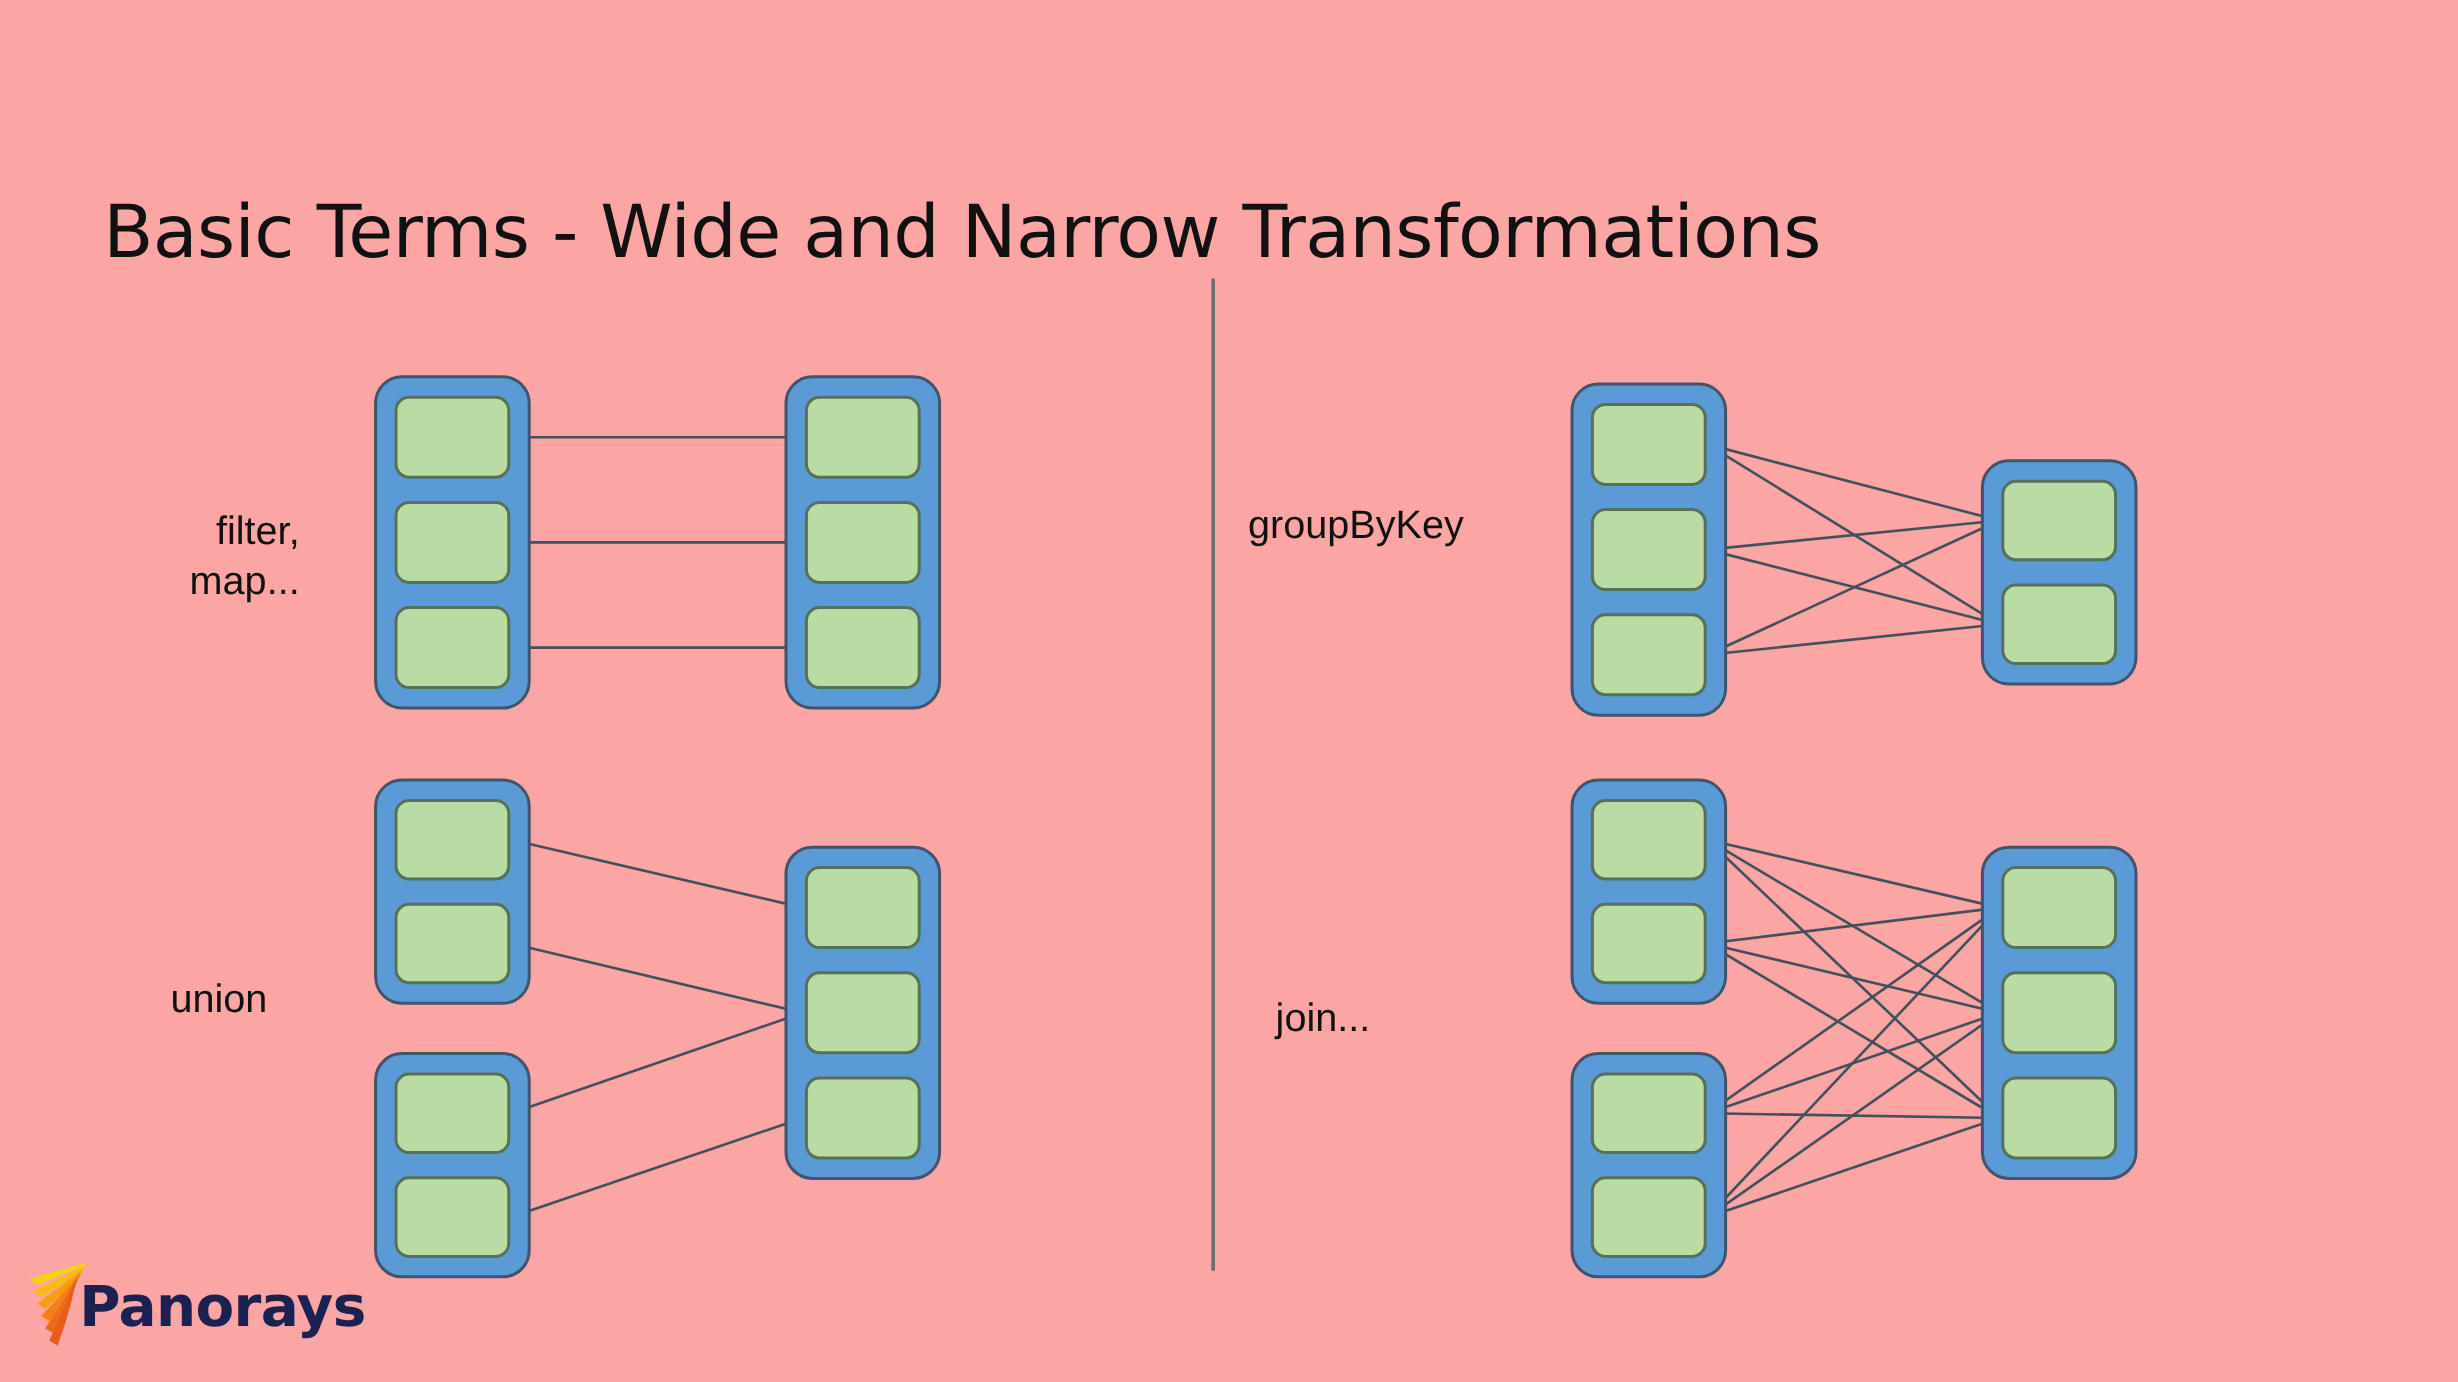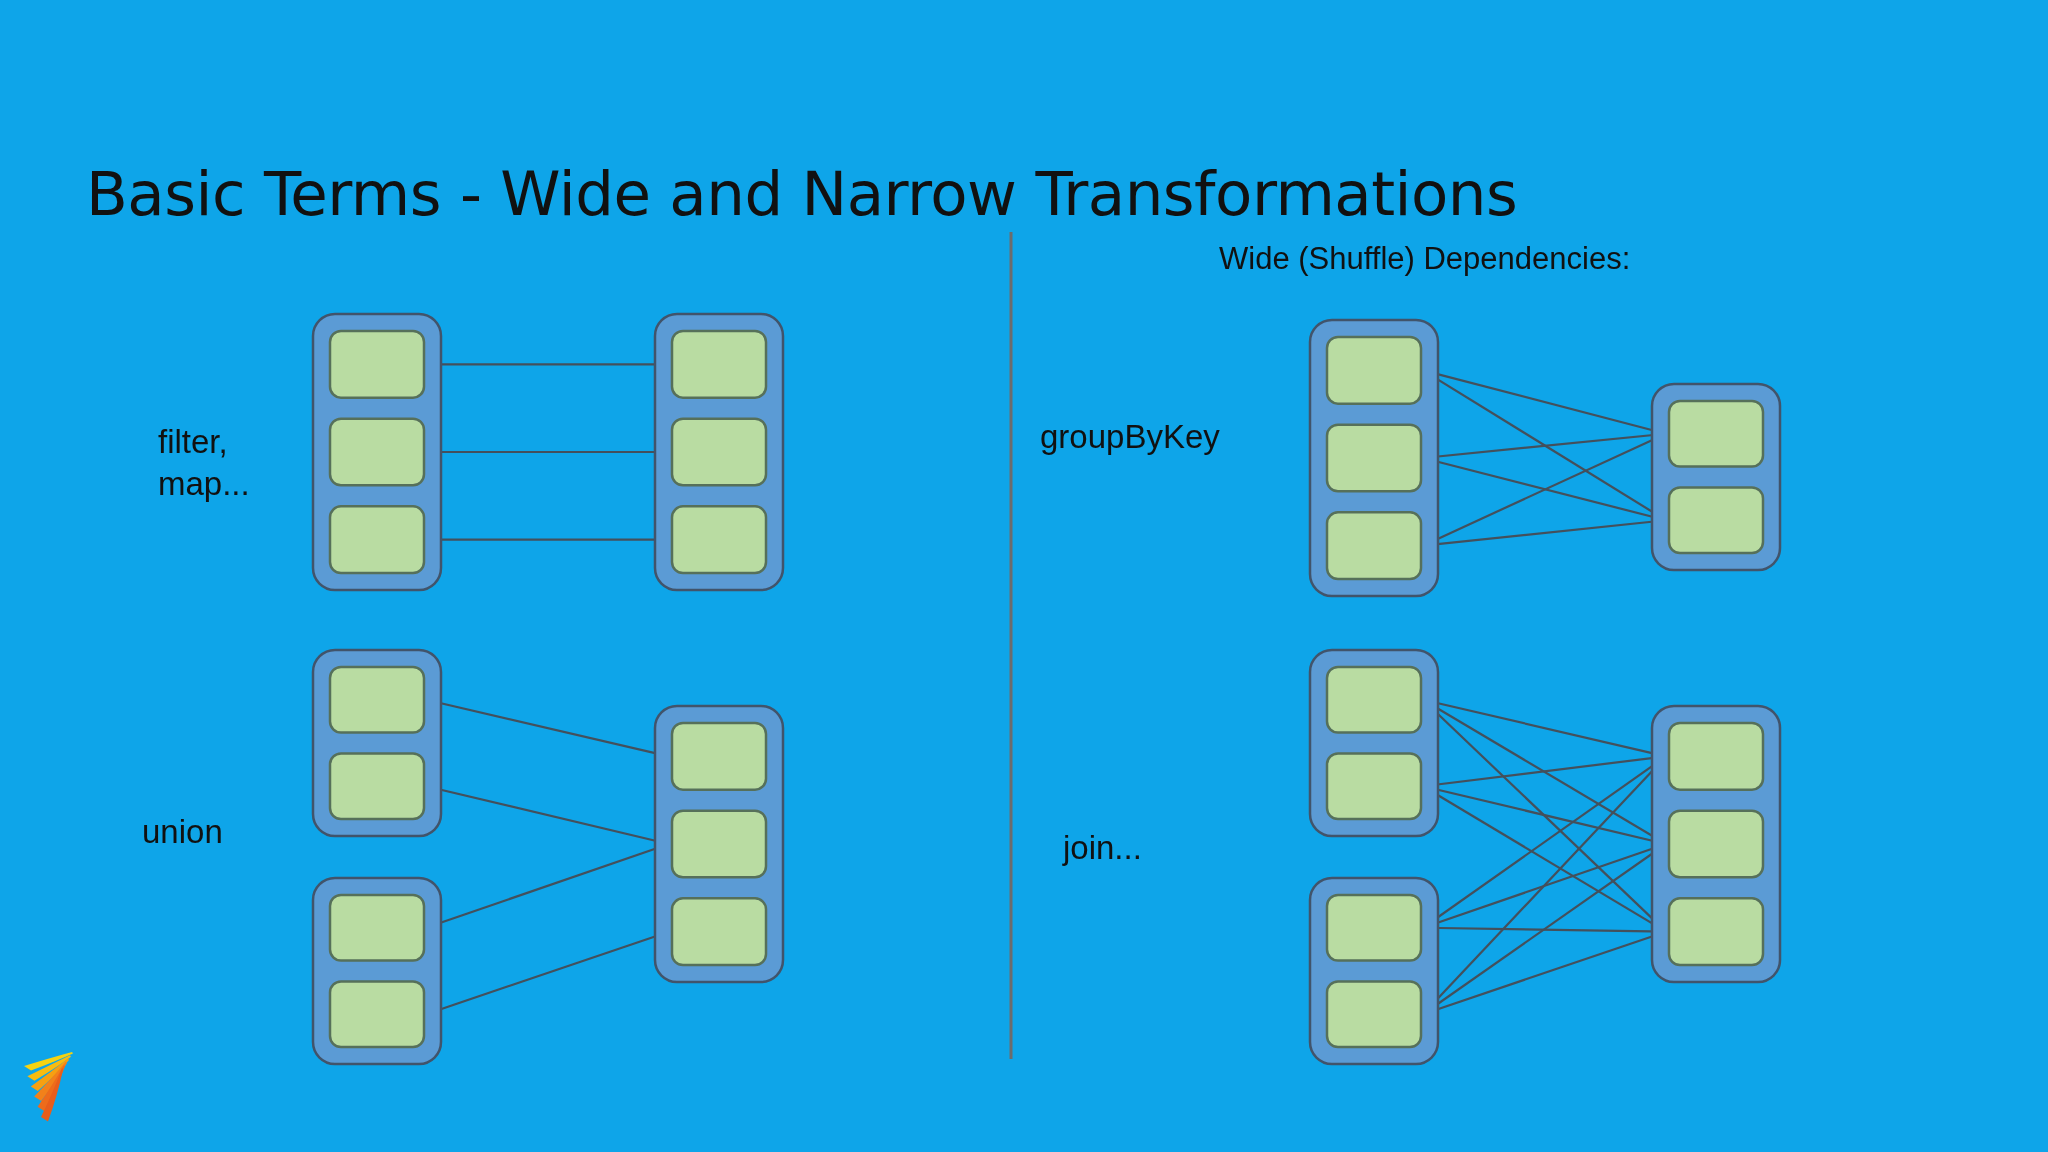--- a/index.html
+++ b/index.html
@@ -10,21 +10,22 @@
   body {
     width: 2048px;
     height: 1152px;
     overflow: hidden;
     font-family: "Liberation Sans", sans-serif;
     position: relative;
   }
   #slide {
     position: absolute;
     inset: 0;
-    background: #0ea5e9;
+    background: #fca5a5;
+    text-align: right;
   }
   #page-title {
     position: absolute;
     left: 86px;
     top: 117px;
     font-size: 61px;
     font-weight: 400;
     color: #111111;
     letter-spacing: -0.5px;
     white-space: nowrap;
@@ -79,21 +80,20 @@
   }
 </style>
 </head>
 <body>
 
 <div id="slide">
 
   <h1 id="page-title">Basic Terms - Wide and Narrow Transformations</h1>
 
 
-  <div class="section-heading" id="heading-wide">Wide (Shuffle) Dependencies:</div>
 
   <div class="op-label" id="label-filter-map">filter,
 map...</div>
 
   <div class="op-label" id="label-union">union</div>
 
   <div class="op-label" id="label-groupbykey">groupByKey</div>
 
   <div class="op-label" id="label-join">join...</div>
 
@@ -196,14 +196,15 @@
     <g id="logo-rays">
         <path d="M54,6 Q32,12 6,20 L13,24.5 Q36,16 55,7.5 Z" fill="#f5d312"></path>
         <path d="M52,9.2 Q32.7,18.7 9.4,30.2 L16.4,34.7 Q36.7,22.7 53,10.7 Z" fill="#f8bc10"></path>
         <path d="M50,12.4 Q33.4,25.4 12.8,40.4 L19.8,44.9 Q37.4,29.4 51,13.9 Z" fill="#f6a011"></path>
         <path d="M48,15.600000000000001 Q34.1,32.099999999999994 16.2,50.599999999999994 L23.2,55.099999999999994 Q38.1,36.099999999999994 49,17.1 Z" fill="#f2811a"></path>
         <path d="M46,18.8 Q34.8,38.8 19.6,60.8 L26.6,65.3 Q38.8,42.8 47,20.3 Z" fill="#ee6b1b"></path>
         <path d="M44,22 Q35.5,45.5 23,71 L30,75.5 Q39.5,49.5 45,23.5 Z" fill="#e85d1c"></path>
       </g>
   </svg>
 
+  <div id="brand-name">Panorays</div>
 
 </div>
 
 </body></html>

